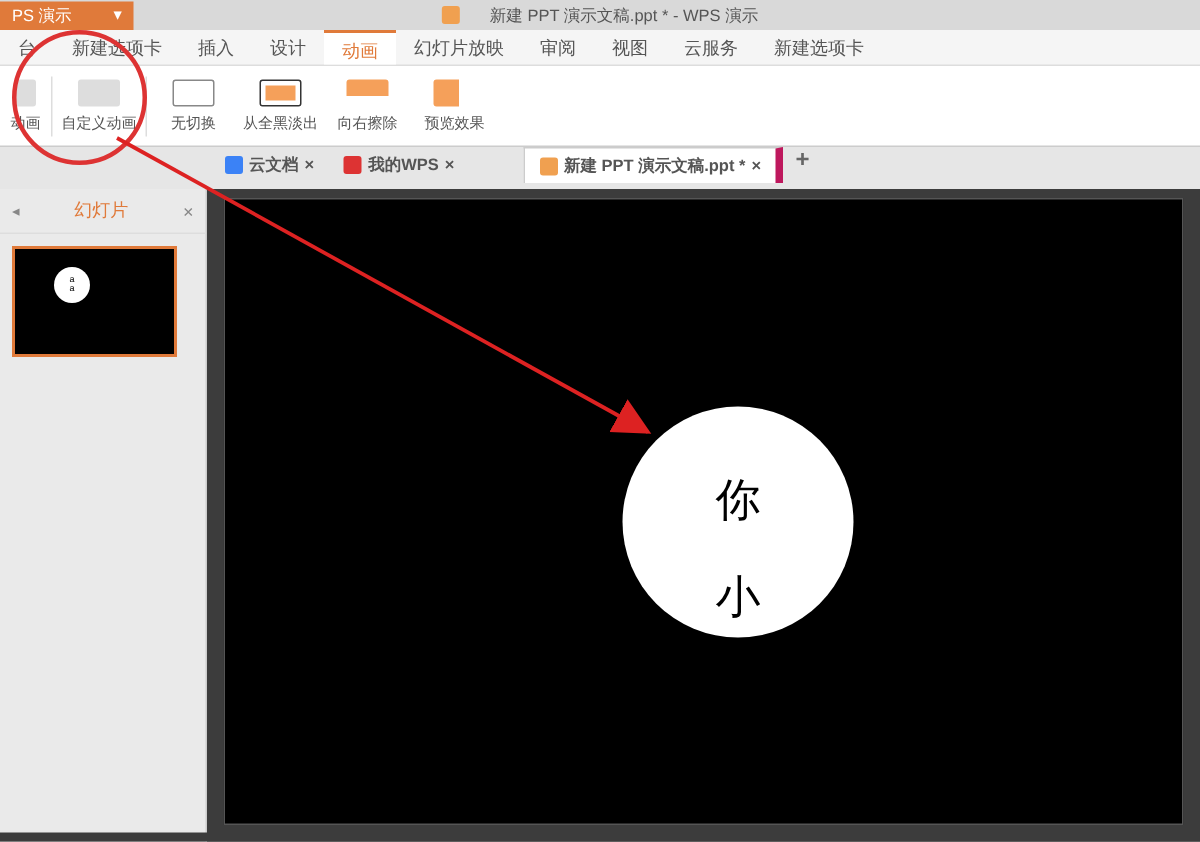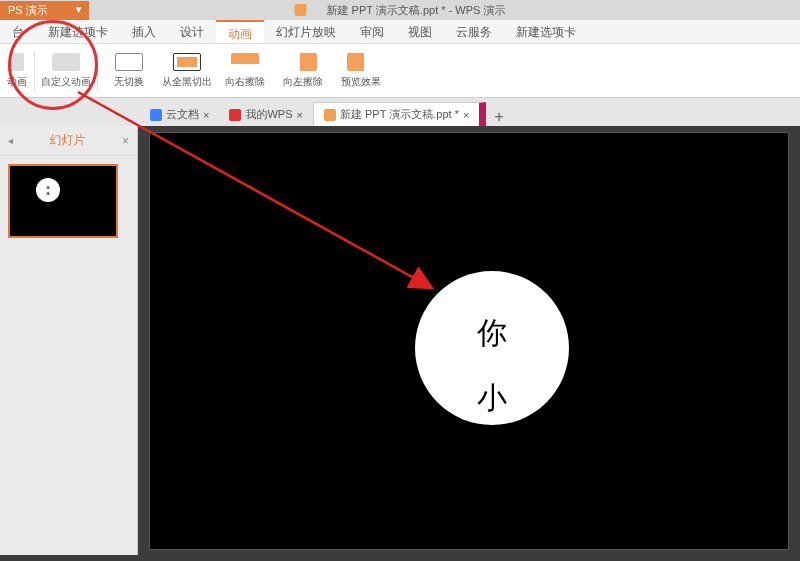--- a/index.html
+++ b/index.html
@@ -19,23 +19,23 @@
   .rbtn.sm { width: 44px; }
   .rbtn .ricon { width: 28px; height: 18px; background: #f5a05a; border-radius: 2px; margin-bottom: 4px; position: relative; }
   .rbtn .ricon.gray { background: #ddd; }
   .rbtn .ricon.outline { background: #fff; border: 1px solid #888; }
   .rbtn .ricon.outline.dk { border-color: #333; }
   .rbtn .ricon .inner { position:absolute; left:3px; top:3px; right:3px; bottom:3px; background:#f5a05a; }
   .sep { width: 1px; height: 40px; background: #ddd; }
 
   .circle-hl { position: absolute; left: 8px; top: 20px; width: 90px; height: 90px; border: 3px solid #d33; border-radius: 50%; pointer-events: none; z-index: 50; }
 
-  .doc-tabs { height: 28px; background: #e6e6e6; display: flex; align-items: flex-end; padding-left: 140px; font-size: 11px; color: #555; }
+  .doc-tabs { height: 28px; background: #e6e6e6; display: flex; align-items: flex-start; padding-left: 140px; font-size: 11px; color: #555; font-weight: bold; }
   .doc-tab { display: flex; align-items: center; gap: 4px; padding: 4px 10px; cursor: pointer; }
-  .doc-tab.active { background: #fff; border-top: 1px solid #ccc; border-left: 1px solid #ccc; border-right: 7px solid #be185d; }
+  .doc-tab.active { background: #fff; border-top: 1px solid #ccc; border-left: 1px solid #ccc; border-right: 5px solid #be185d; margin-left: 36px; }
   .dtab-icon { width: 12px; height: 12px; display: inline-block; border-radius: 2px; }
   .dtab-plus { padding: 0 8px; font-size: 16px; color: #666; cursor: pointer; }
 
   .workarea { display: flex; height: calc(561px - 20px - 24px - 54px - 28px); }
   .sidebar { width: 138px; background: #eaeaea; border-right: 1px solid #ccc; display: flex; flex-direction: column; }
   .side-header { display: flex; justify-content: space-between; align-items: center; padding: 6px 8px; font-size: 12px; color: #e07a3a; border-bottom: 1px solid #ddd;}
   .side-close { color: #888; cursor: pointer; }
   .thumb-wrap { padding: 8px; }
   .thumb { width: 110px; height: 74px; background: #000; border: 2px solid #e07a3a; position: relative; }
   .thumb .mini-circle { position: absolute; left: 26px; top: 12px; width: 24px; height: 24px; background: #fff; border-radius: 50%; display:flex; align-items:center; justify-content:center; font-size:6px; flex-direction:column;}
@@ -85,29 +85,25 @@
   </div>
   <div class="sep"></div>
   <div class="rbtn">
     <div class="ricon outline"></div>
     <span>无切换</span>
   </div>
   <div class="rbtn">
     <div class="ricon outline dk">
         <div class="inner"></div>
       </div>
-    <span>从全黑切出</span>
+    <span>从全黑淡出</span>
   </div>
   <div class="rbtn">
     <div class="ricon" style="background:linear-gradient(#f5a05a 60%,#fff 60%);"></div>
     <span>向右擦除</span>
-  </div>
-  <div class="rbtn">
-    <div class="ricon" style="background:linear-gradient(90deg,#fff 40%,#f5a05a 40%);"></div>
-    <span>向左擦除</span>
   </div>
   <div class="rbtn">
     <div class="ricon" style="background:linear-gradient(90deg,#f5a05a 60%,#fff 60%);"></div>
     <span>预览效果</span>
   </div>
 </div>
 
 <div class="circle-hl"></div>
 
 <svg class="arrow" width="800" height="561">

